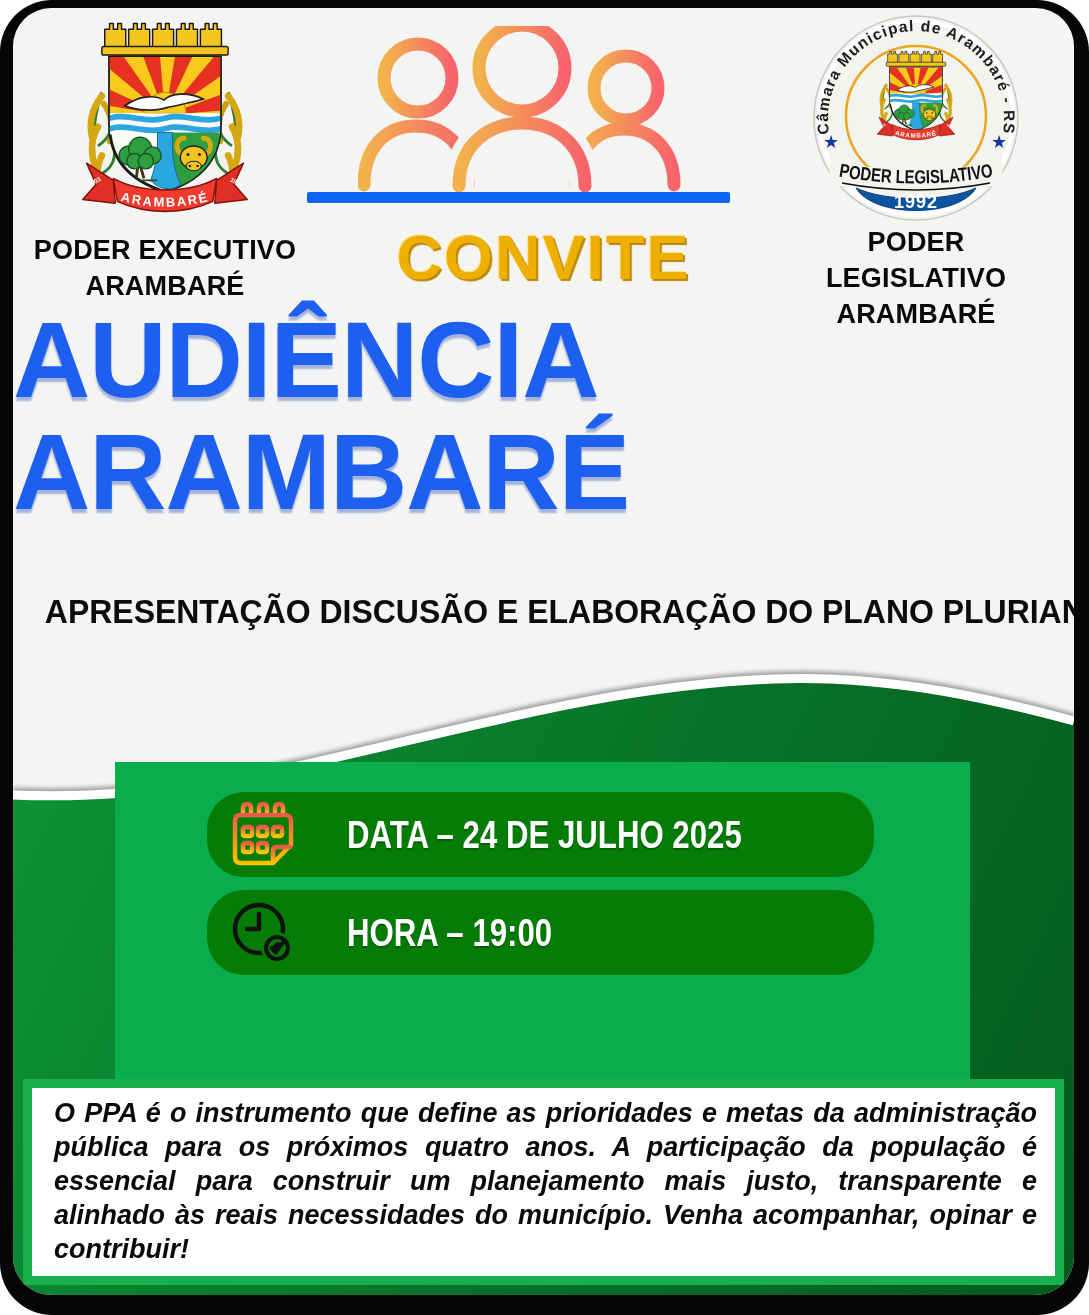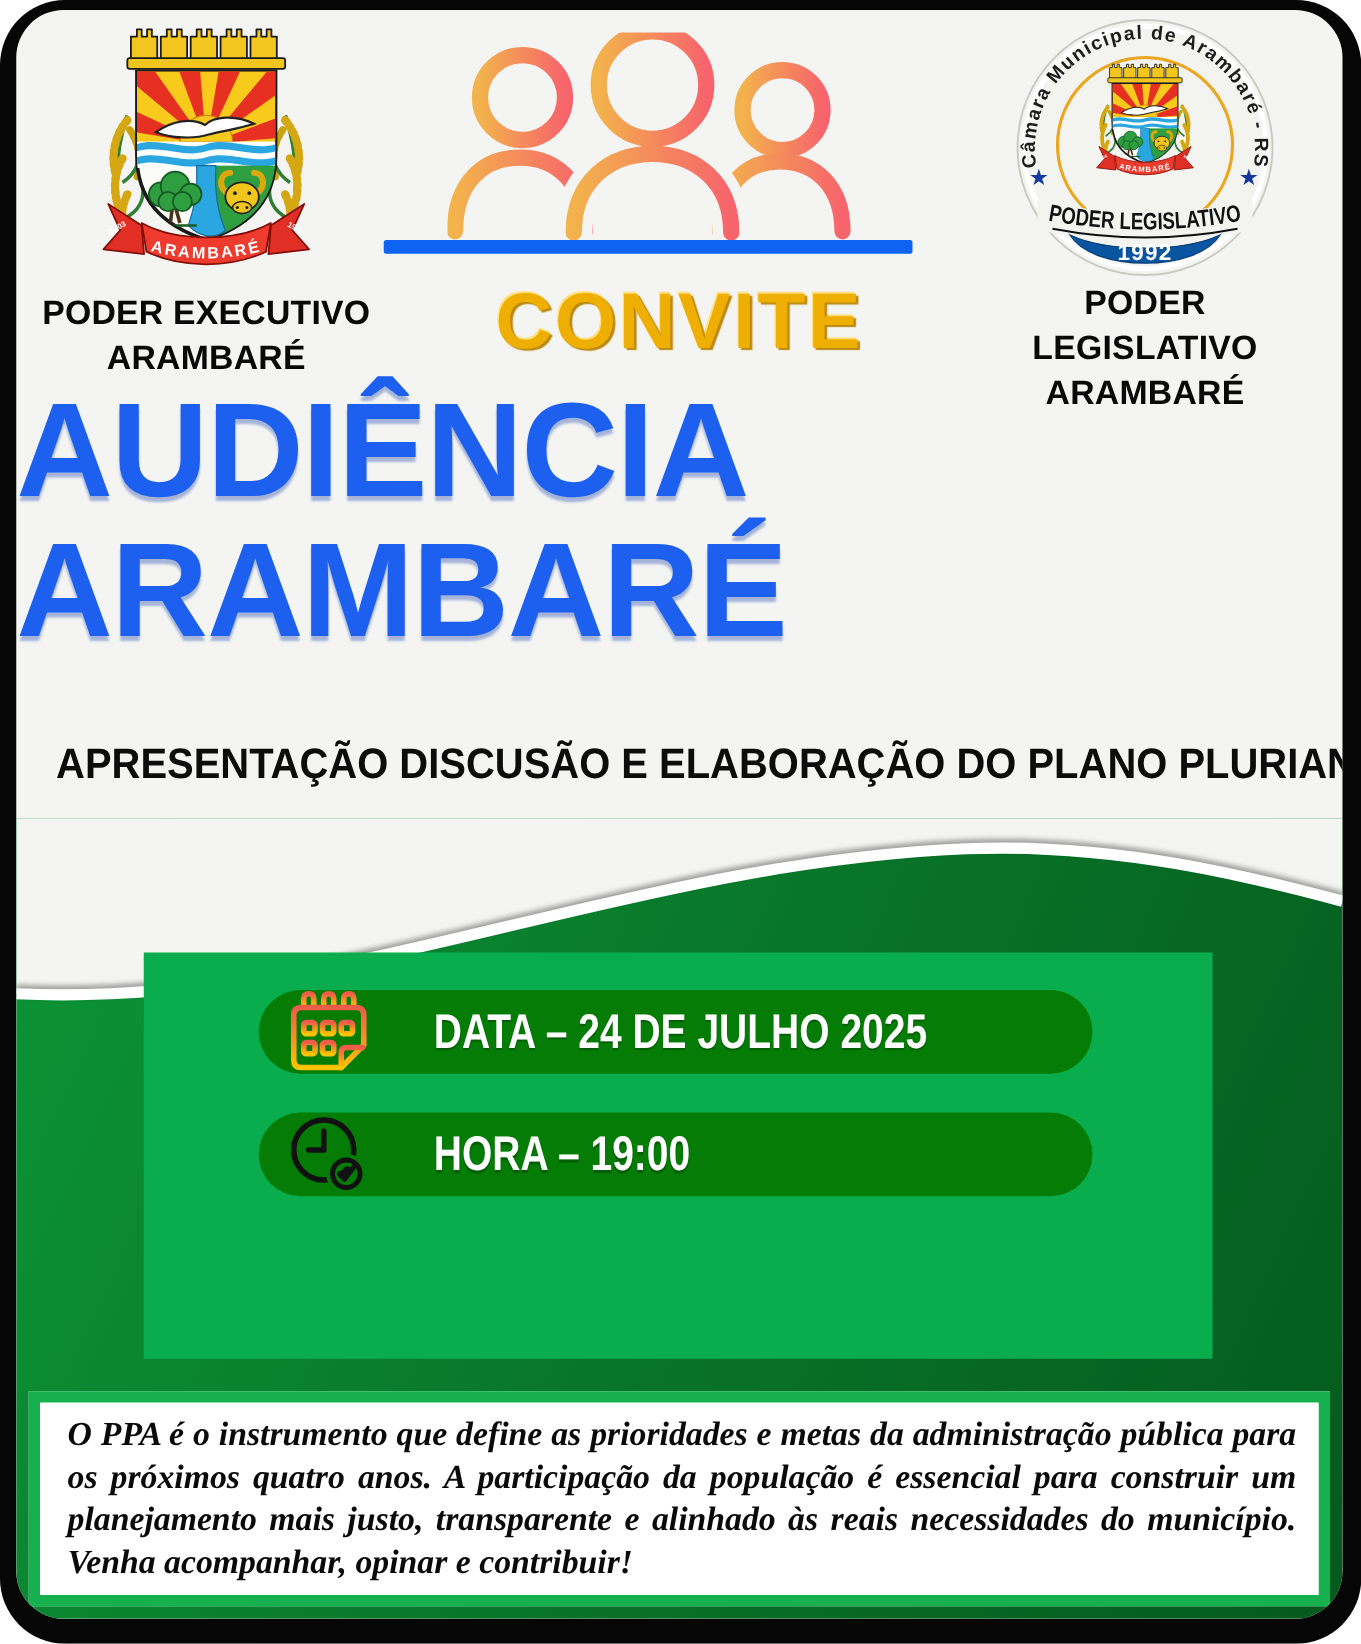--- a/index.html
+++ b/index.html
@@ -23,31 +23,31 @@
              font-size:107px;line-height:112px;color:#1d60f0;letter-spacing:-1px;
              text-shadow:0 4px 2px rgba(16,58,168,.35);}
   .subtitle{position:absolute;left:0;right:0;top:584px;text-align:center;font-size:34px;font-weight:bold;
             color:#0c0c0c;white-space:nowrap;transform:scaleX(.94);transform-origin:center;}
 
   
   .greenzone{position:absolute;left:0;right:0;top:647px;bottom:0;
              background:linear-gradient(115deg,#0c9536 0%,#087228 55%,#045a1c 100%);}
   .wave{position:absolute;left:0;top:0;width:100%;height:170px;display:block;}
   .panel{position:absolute;left:102px;top:107px;width:855px;height:325px;background:#0aad4e;}
-  .pill{position:absolute;left:92px;width:667px;height:67px;background:#047c06;border-radius:37px;}
+  .pill{position:absolute;left:92px;width:667px;height:85px;background:#047c06;border-radius:37px;}
   .pill-icon{position:absolute;left:24px;top:50%;transform:translateY(-50%);line-height:0;}
   .pill-label{position:absolute;left:140px;top:50%;transform:translateY(-50%) scaleX(.8);transform-origin:left center;
               font-size:39px;font-weight:bold;color:#ffffff;white-space:pre;letter-spacing:0;
               text-shadow:0 2px 1px rgba(0,0,0,.25);}
   .pill.p3 .pill-label{left:116px;}
 
   
   .textbox{position:absolute;left:10px;right:10px;bottom:10px;background:#ffffff;border:9px solid #17b04e;}
   .textbox p{margin:0;padding:8px 18px 10px 22px;font-size:27px;line-height:34px;font-weight:bold;font-style:italic;
-             color:#0a0a0a;text-align:justify;font-family:Liberation Serif, serif;}
+             color:#0a0a0a;text-align:justify;}
 </style>
 </head>
 <body>
 
 <svg width="0" height="0" style="position:absolute" aria-hidden="true">
   <defs>
     <linearGradient id="pplg" x1="0" y1="0" x2="1" y2="0">
       <stop offset="0" stop-color="#f3b34c"></stop>
         <stop offset="1" stop-color="#f7646c"></stop>
     </linearGradient>

